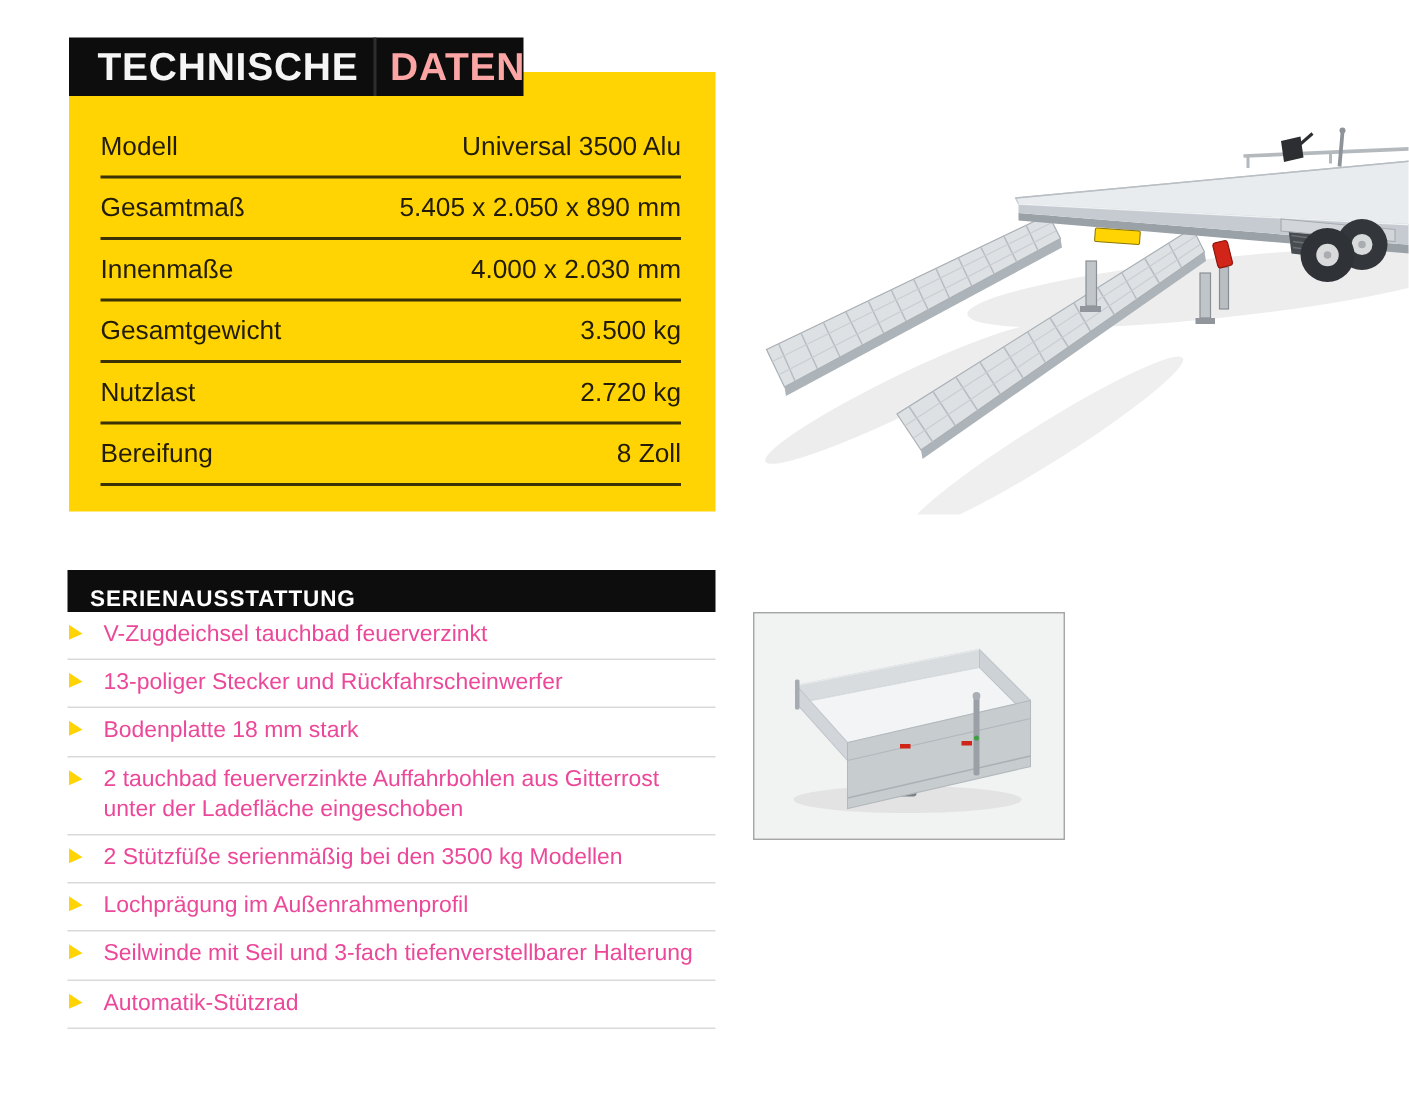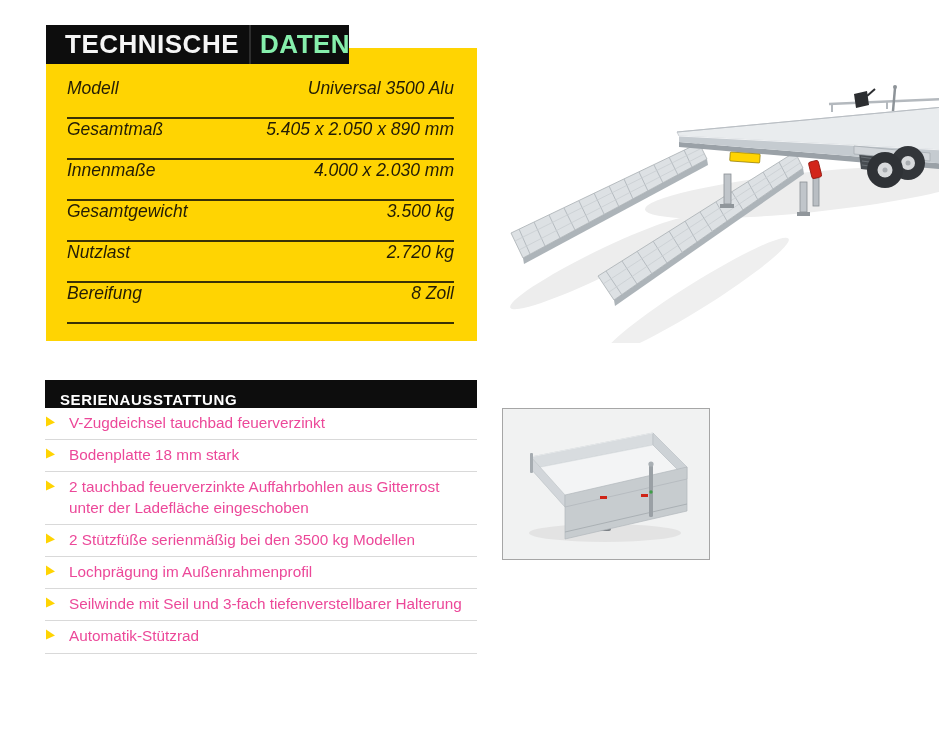--- a/index.html
+++ b/index.html
@@ -9,30 +9,30 @@
 
   
   .tech-header {
     position:absolute; left:17px; top:25px; width:303px; height:39px;
     background:#0d0d0d; z-index:2; display:flex; align-items:center;
     padding-left:19px; font-size:26px; font-weight:bold; letter-spacing:0.5px;
     white-space:nowrap;
   }
   .th-white { color:#f5f5f5; }
   .th-sep { width:2px; height:39px; background:#2e2e2e; margin:0 9px 0 10px; flex:none; }
-  .th-yellow { color:#86efac; }
+  .th-yellow { color:#fca5a5; }
 
   
   .tech-table {
     position:absolute; left:17px; top:48px; width:431px; height:293px;
     background:#ffd402; z-index:1; padding:30px 23px 0 21px;
   }
   .trow {
-    height:41px; display:flex; justify-content:space-between; align-items:flex-start;
-    border-bottom:2px solid #3a3105; font-size:17.5px; color:#221c06;font-style:italic;
+    height:41px; display:flex; justify-content:space-between; align-items:center;
+    border-bottom:2px solid #3a3105; font-size:17.5px; color:#221c06;
   }
   .tlabel { white-space:nowrap; }
   .tvalue { white-space:nowrap; text-align:right; }
 
   
   .features { position:absolute; left:16px; top:380px; width:432px; }
   .features-bar {
     height:28px; background:#0d0d0d; color:#ffffff; display:flex; align-items:flex-end;
     padding-left:15px; font-size:15px; font-weight:bold; letter-spacing:0.6px;
   }
@@ -92,20 +92,21 @@
       <span class="tvalue">8 Zoll</span>
     </div>
   </section>
 
   <section class="features">
     <div class="features-bar">
       <span>SERIENAUSSTATTUNG</span>
     </div>
     <ul class="features-list">
       <li class="feature"><span class="bullet"></span><span class="ftext">V-Zugdeichsel tauchbad feuerverzinkt</span></li>
+      <li class="feature"><span class="bullet"></span><span class="ftext">13-poliger Stecker und Rückfahrscheinwerfer</span></li>
       <li class="feature"><span class="bullet"></span><span class="ftext">Bodenplatte 18 mm stark</span></li>
       <li class="feature"><span class="bullet"></span><span class="ftext">2 tauchbad feuerverzinkte Auffahrbohlen aus Gitterrost unter der Ladefläche eingeschoben</span></li>
       <li class="feature"><span class="bullet"></span><span class="ftext">2 Stützfüße serienmäßig bei den 3500 kg Modellen</span></li>
       <li class="feature"><span class="bullet"></span><span class="ftext">Lochprägung im Außenrahmenprofil</span></li>
       <li class="feature"><span class="bullet"></span><span class="ftext">Seilwinde mit Seil und 3-fach tiefenverstellbarer Halterung</span></li>
       <li class="feature"><span class="bullet"></span><span class="ftext">Automatik-Stützrad</span></li>
     </ul>
   </section>
 
   <figure class="photo-main">

